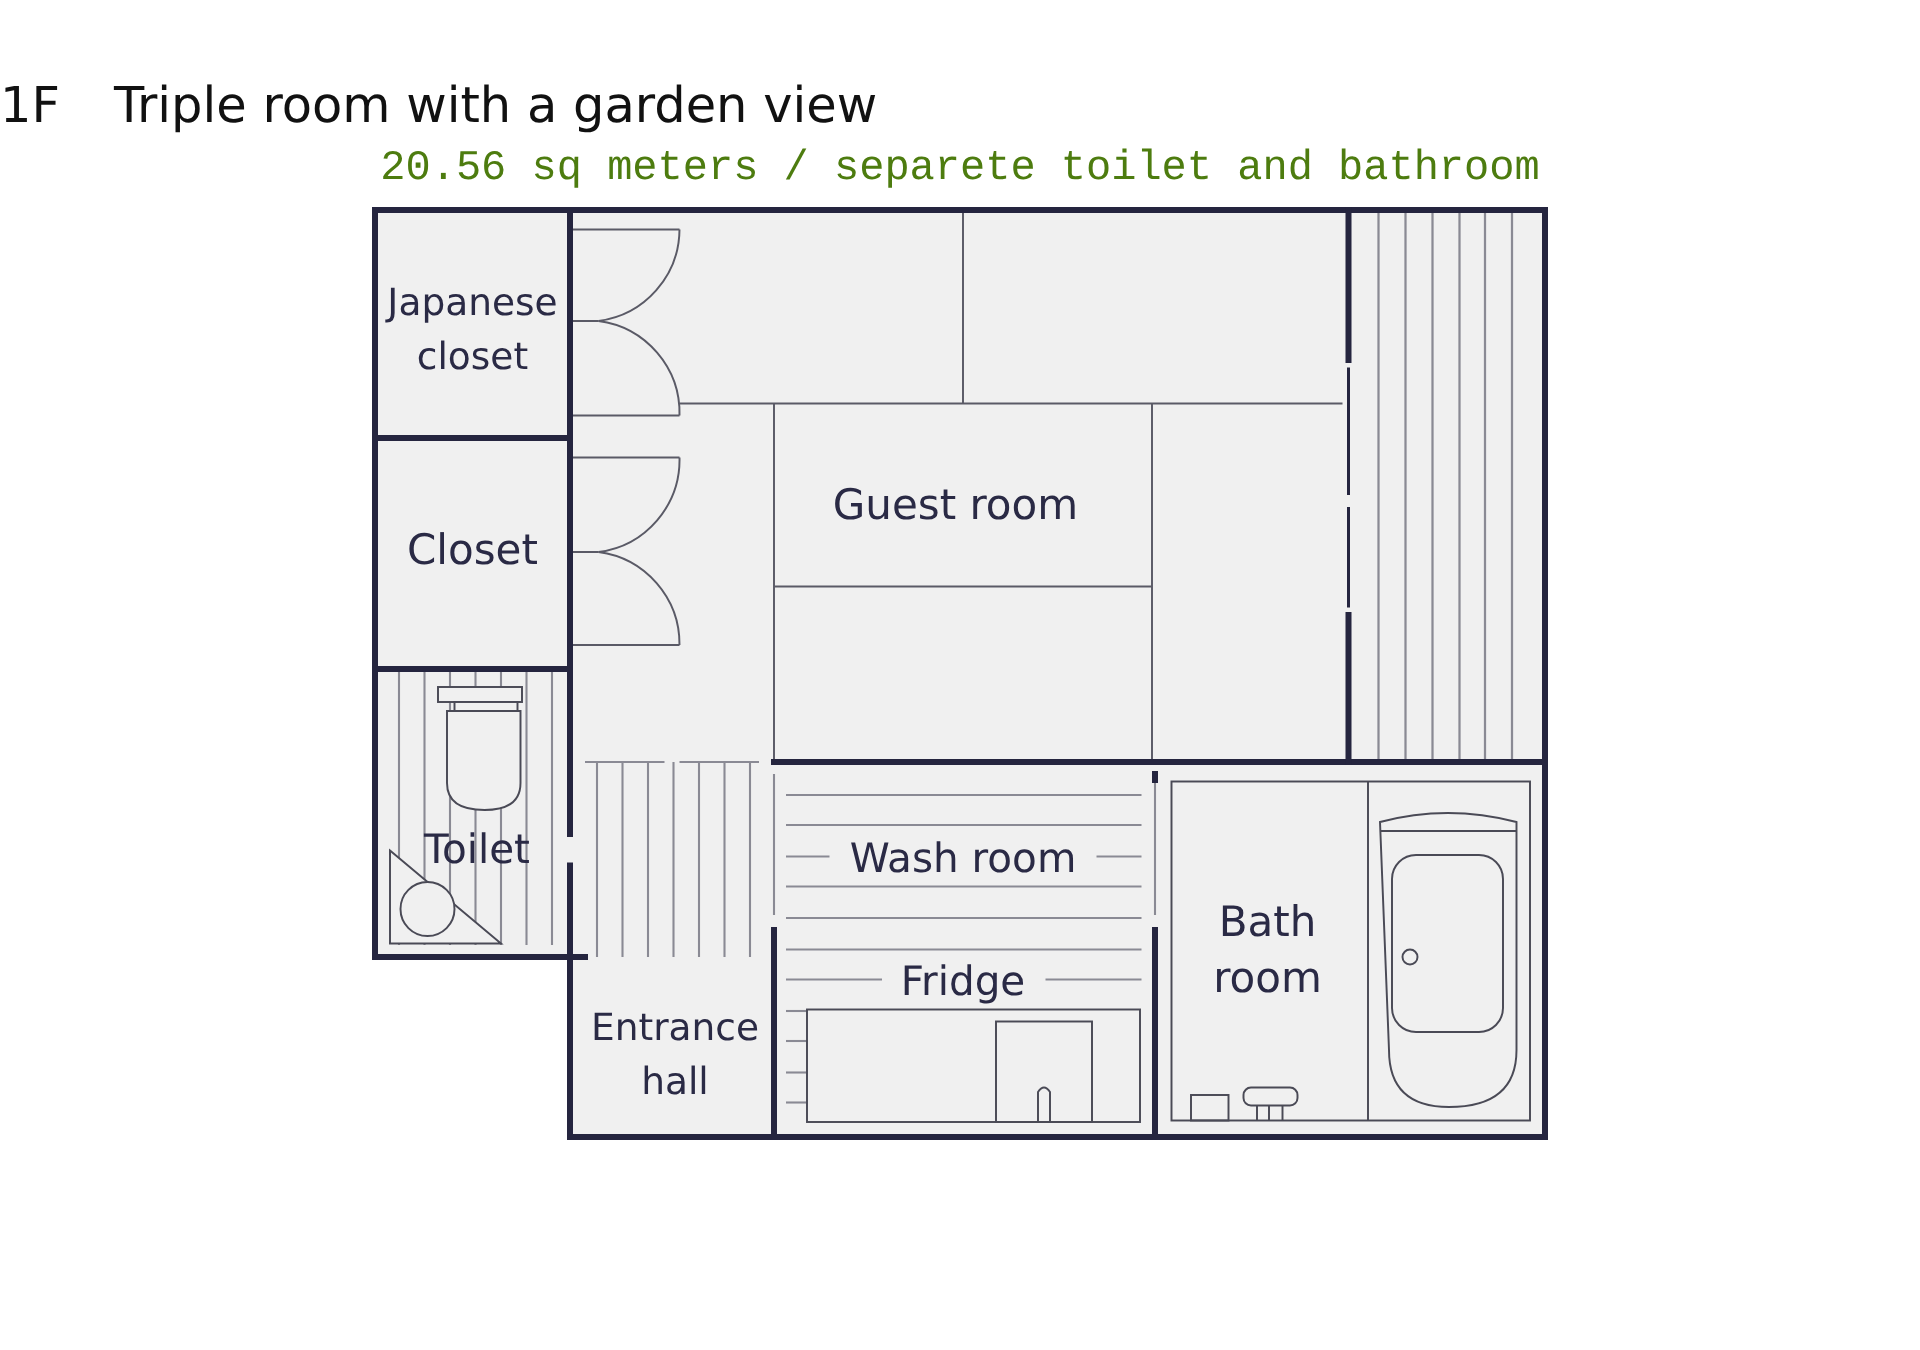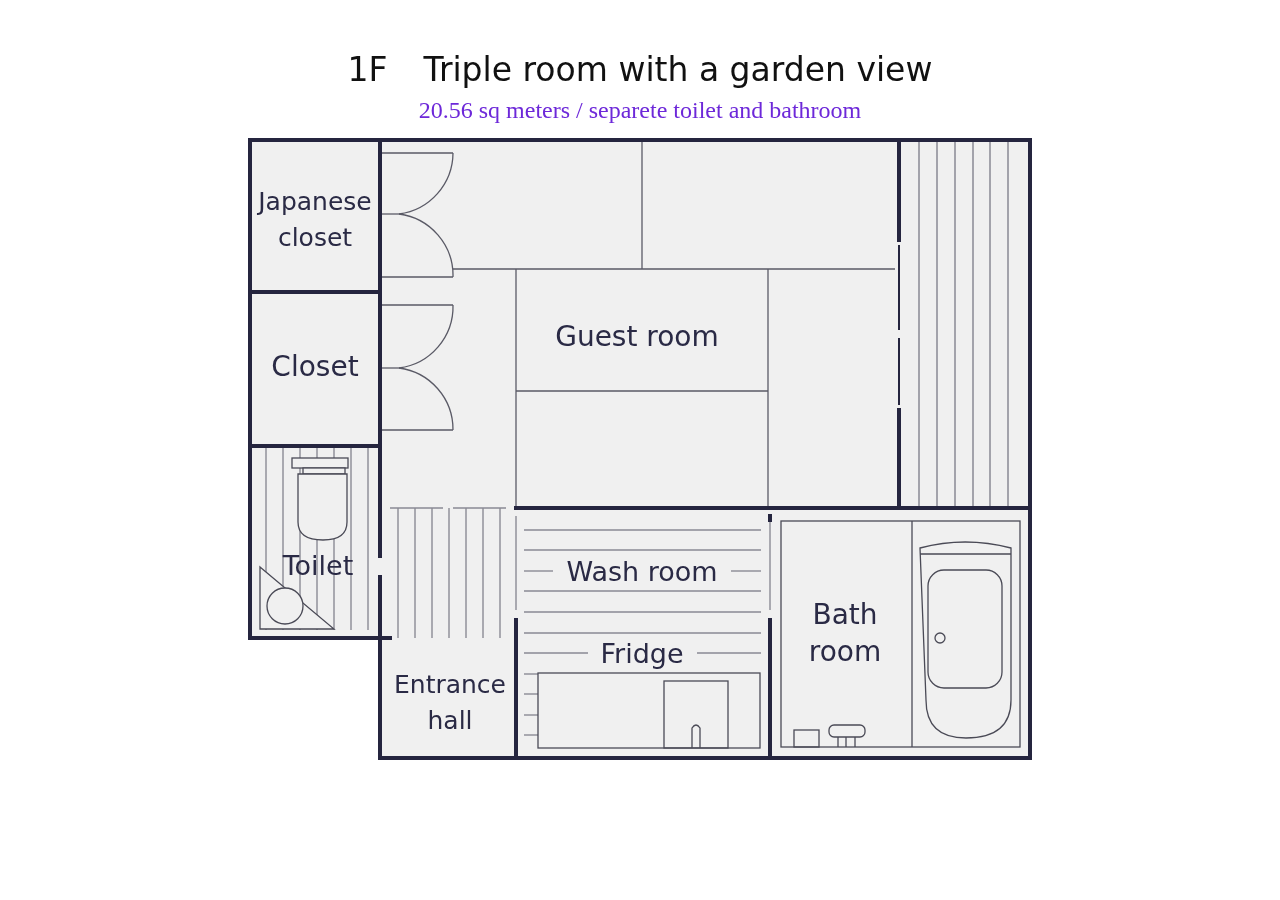--- a/index.html
+++ b/index.html
@@ -1,19 +1,19 @@
 <!DOCTYPE html>
 <html><head>
 <meta charset="utf-8">
 <style>
   html, body { margin: 0; padding: 0; background: #ffffff; }
   body { width: 1280px; height: 900px; position: relative; overflow: hidden; font-family: "Liberation Sans", "DejaVu Sans", sans-serif; }
-  .title { position: absolute; left: 0; width: 1280px; top: 50px; text-align: center; font-family: "DejaVu Sans", sans-serif; font-size: 33px; color: #111; letter-spacing: 0px; }
+  .title { position: absolute; left: 0; width: 1280px; top: 50px; font-family: "DejaVu Sans", sans-serif; font-size: 33px; color: #111; letter-spacing: 0px; }
   .title .floor { margin-right: 36px; }
-  .subtitle { position: absolute; left: 0; width: 1280px; top: 97px; text-align: center; font-family: Liberation Serif, serif; font-size: 24px; color: #6d28d9; }
+  .subtitle { position: absolute; left: 0; width: 1280px; top: 97px; text-align: center; font-family: Liberation Mono, monospace; font-size: 28px; color: #4d7c0f; }
   svg.plan { position: absolute; left: 0; top: 0; }
   .lbl { font-family: "DejaVu Sans", sans-serif; fill: #2a2a45; }
 </style>
 </head>
 <body>
 
 <div class="title"><span class="floor">1F</span><span>Triple room with a garden view</span></div>
 <div class="subtitle">20.56 sq meters / separete toilet and bathroom</div>
 
 <svg class="plan" width="1280" height="900" viewBox="0 0 1280 900">

